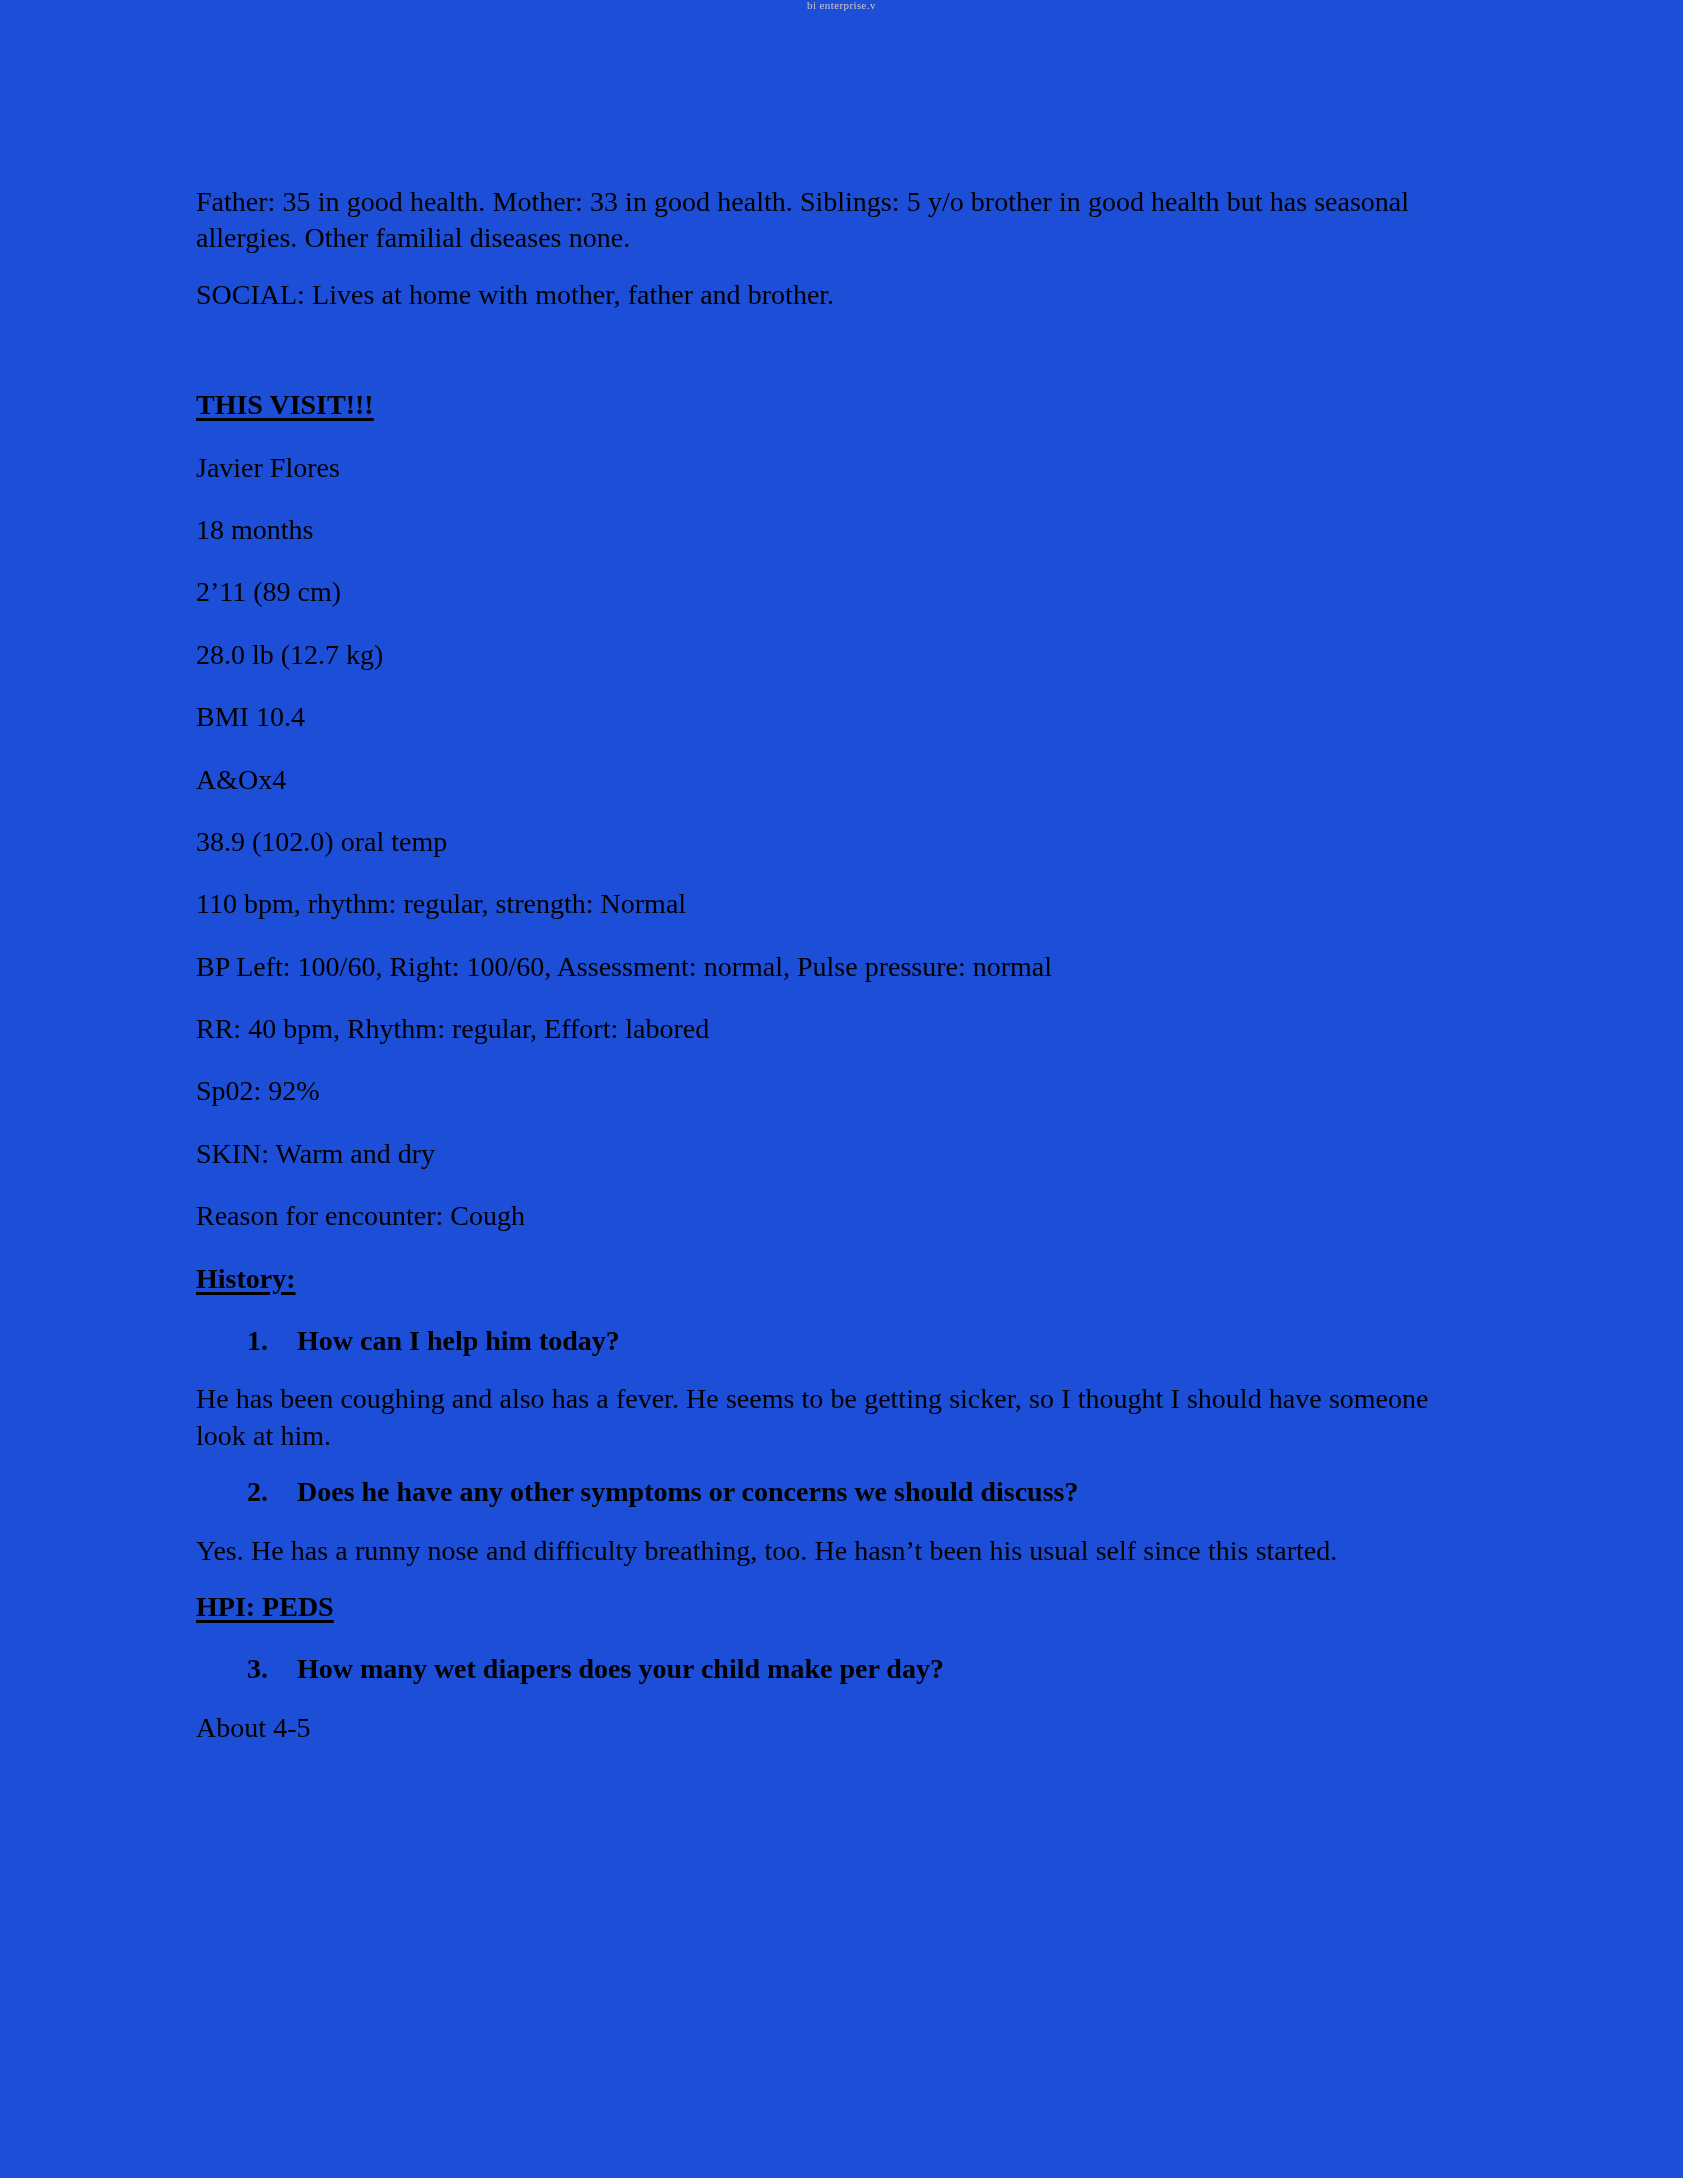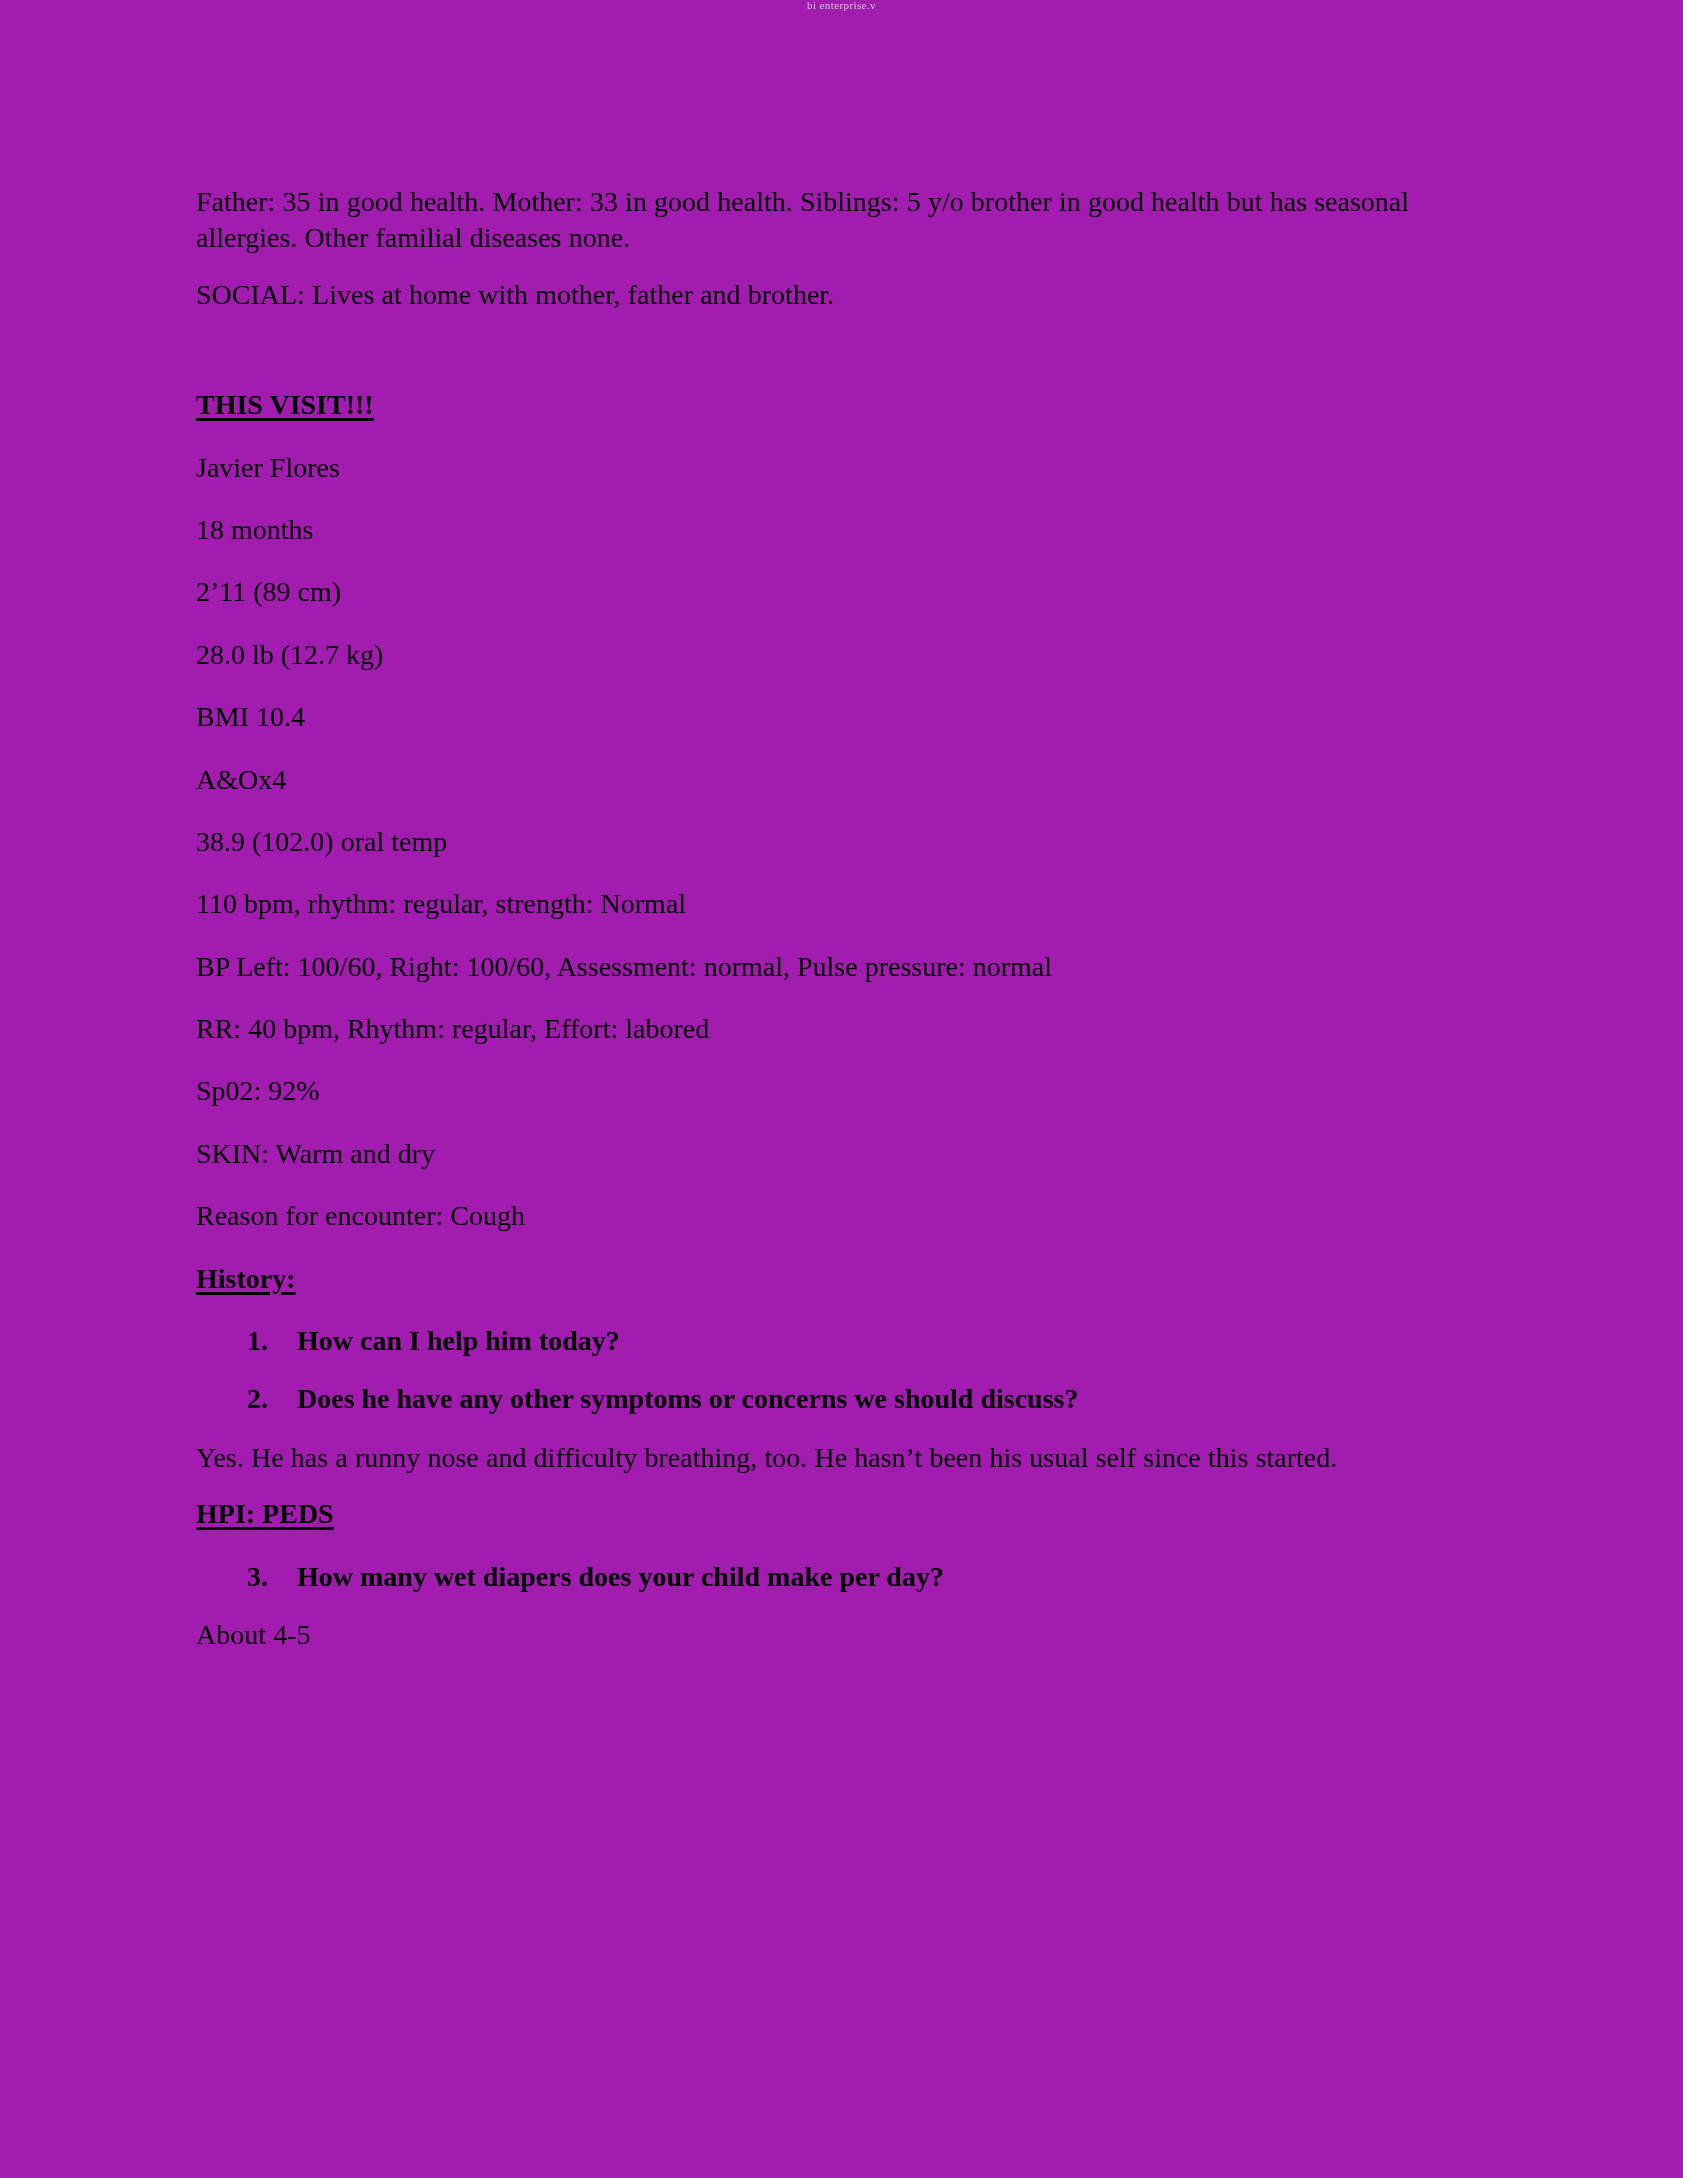--- a/index.html
+++ b/index.html
@@ -4,21 +4,21 @@
 <style>
   html, body {
     margin: 0;
     padding: 0;
     background: #ffffff;
   }
   .page {
     position: relative;
     width: 1683px;
     height: 2178px;
-    background: #a21caf;
+    background: #1d4ed8;
     font-family: "Liberation Serif", "DejaVu Serif", serif;
     color: #000000;
     overflow: hidden;
     box-sizing: border-box;
   }
   .header-remnant {
     position: absolute;
     top: 0px;
     left: 0;
     width: 1683px;
@@ -131,20 +131,21 @@
     </h2>
 
     <div class="q-block">
       <ol class="qlist">
         <li>
           <span class="num">1.</span>
           <span>How can I help him today?</span>
         </li>
       </ol>
     </div>
+    <p class="para">He has been coughing and also has a fever. He seems to be getting sicker, so I thought I should have someone look at him.</p>
 
     <div class="q-block">
       <ol class="qlist">
         <li>
           <span class="num">2.</span>
           <span>Does he have any other symptoms or concerns we should discuss?</span>
         </li>
       </ol>
     </div>
     <p class="para">Yes. He has a runny nose and difficulty breathing, too. He hasn’t been his usual self since this started.</p>

